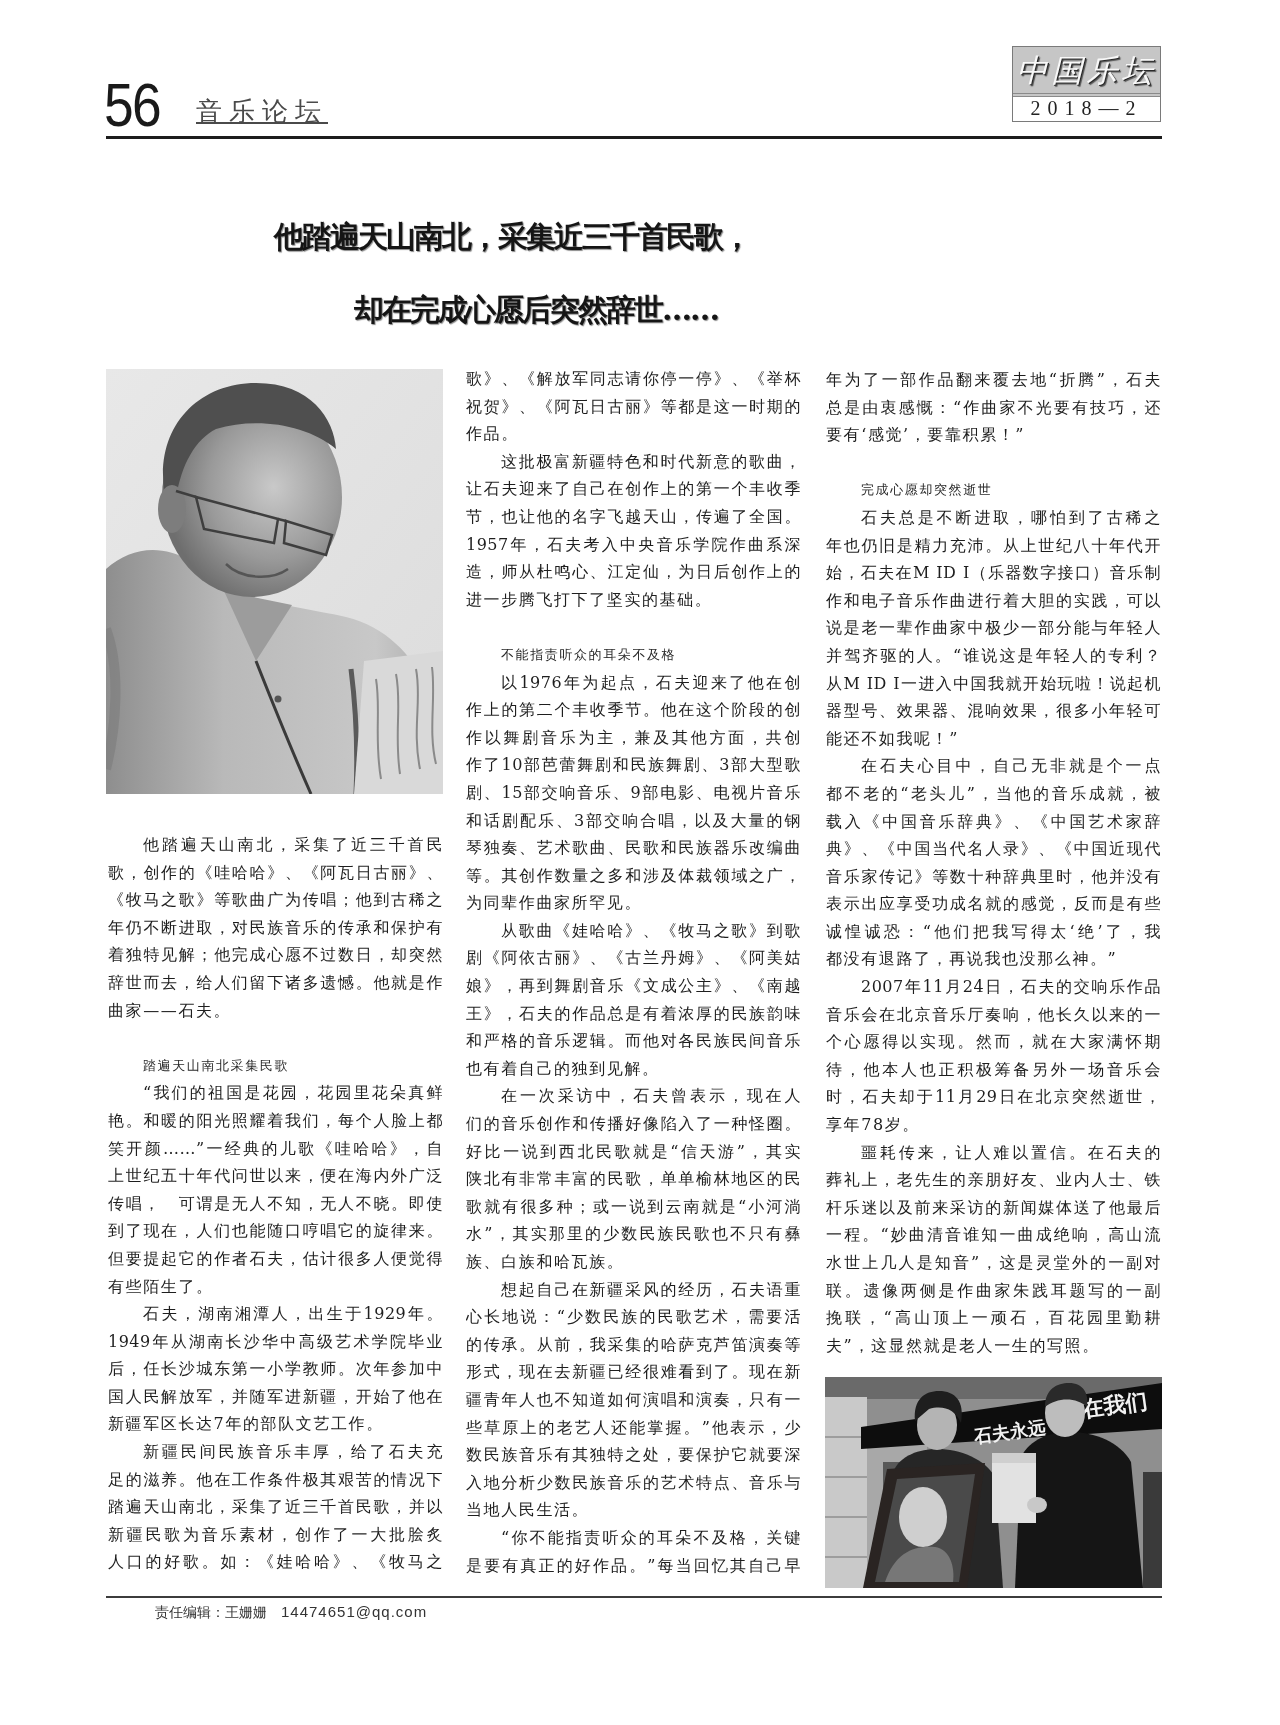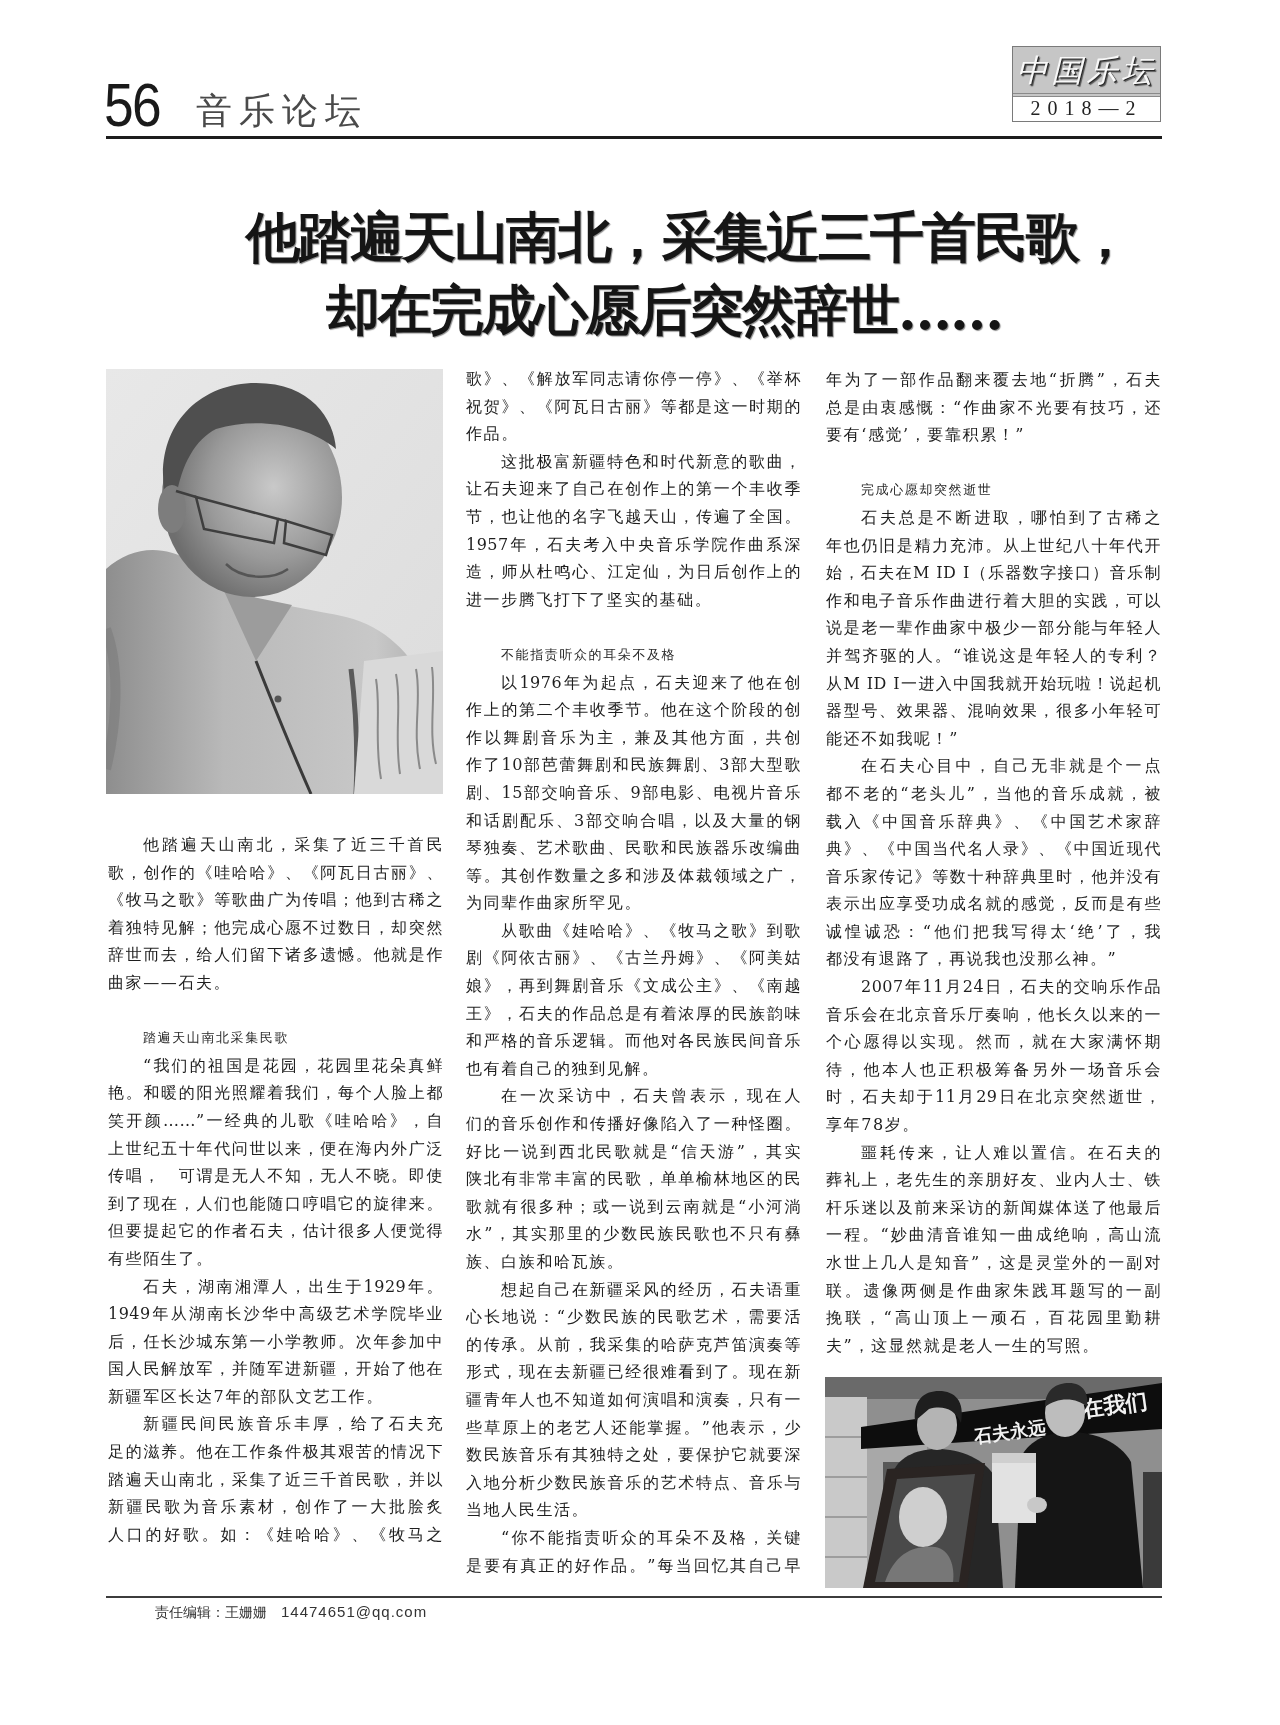--- a/index.html
+++ b/index.html
@@ -11,44 +11,44 @@
   .abs { position: absolute; }
 
   
   .pgnum {
     left: 104px; top: 74px; height: 62px; line-height: 62px;
     font-family: "Liberation Sans", sans-serif; font-size: 62px;
     letter-spacing: -2px; color: #1a1a1a;
     transform: scaleX(0.86); transform-origin: left center;
   }
   .section {
-    left: 196px; top: 95px; line-height: 32px; font-size: 36px;
-    letter-spacing: 7px; color: #4a4a4a; font-weight: normal;
+    left: 196px; top: 95px; line-height: 32px; font-size: 26px;
+    letter-spacing: 7px; color: #4a4a4a; font-weight: normal; text-decoration: underline;
   }
   .logo {
     left: 1012px; top: 46px; width: 147px; height: 74px;
     border: 1.5px solid #7a7a7a; background: #fff;
   }
   .logo-top {
     height: 46px; background: #c6c6c6; border-bottom: 4px double #8a8a8a;
     text-align: center; line-height: 46px;
     font-style: italic; font-size: 31px; letter-spacing: 4px; color: #f8f8f8;
     text-shadow: 1px 1px 0 #2a2a2a, 2px 2px 1px #555;
   }
   .logo-bot {
     height: 23px; line-height: 23px; text-align: center;
     font-family: "Liberation Serif", serif; font-size: 20px;
     letter-spacing: 7px; color: #222;
   }
   .head-rule { left: 106px; top: 136px; width: 1056px; height: 3px; background: #1c1c1c; }
 
   
   .title {
-    font-size: 54px; font-weight: bold; letter-spacing: -2px; line-height: 54px;
-    color: #151515; text-shadow: 1px 1px 1px #8a8a8a; white-space: nowrap;
+    font-size: 30px; font-weight: bold; letter-spacing: -2px; line-height: 54px;
+    color: #151515; text-shadow: 1px 1px 1px #8a8a8a; white-space: nowrap; margin-left: 28px;
   }
   .t1 { left: 246px; top: 210px; }
   .t2 { left: 326px; top: 283px; }
 
   
   .photo1 { left: 106px; top: 369px; width: 337px; height: 425px; }
   .photo2 { left: 825px; top: 1377px; width: 337px; height: 211px; }
   .photo1 svg, .photo2 svg { display: block; width: 100%; height: 100%; }
 
   
@@ -136,20 +136,21 @@
       <path d="M270,310 C275,340 268,370 275,410 M290,305 C296,335 288,365 294,405 M310,300 C316,330 306,360 314,400 M326,298 C330,330 322,362 330,395" stroke="#8a8a8a" stroke-width="2" fill="none"></path>
     </g>
   </svg>
 </div>
 
 <div class="abs col c1">
     <div class="para">
       <div class="ln ind">他踏遍天山南北，采集了近三千首民</div>
       <div class="ln">歌，创作的《哇哈哈》、《阿瓦日古丽》、</div>
       <div class="ln">《牧马之歌》等歌曲广为传唱；他到古稀之</div>
+      <div class="ln">年仍不断进取，对民族音乐的传承和保护有</div>
       <div class="ln">着独特见解；他完成心愿不过数日，却突然</div>
       <div class="ln">辞世而去，给人们留下诸多遗憾。他就是作</div>
       <div class="ln end">曲家——石夫。</div>
     </div>
     <div class="sp"></div>
     <div class="hd">踏遍天山南北采集民歌</div>
     <div class="para">
       <div class="ln ind">“我们的祖国是花园，花园里花朵真鲜</div>
       <div class="ln">艳。和暖的阳光照耀着我们，每个人脸上都</div>
       <div class="ln">笑开颜……”一经典的儿歌《哇哈哈》，自</div>

